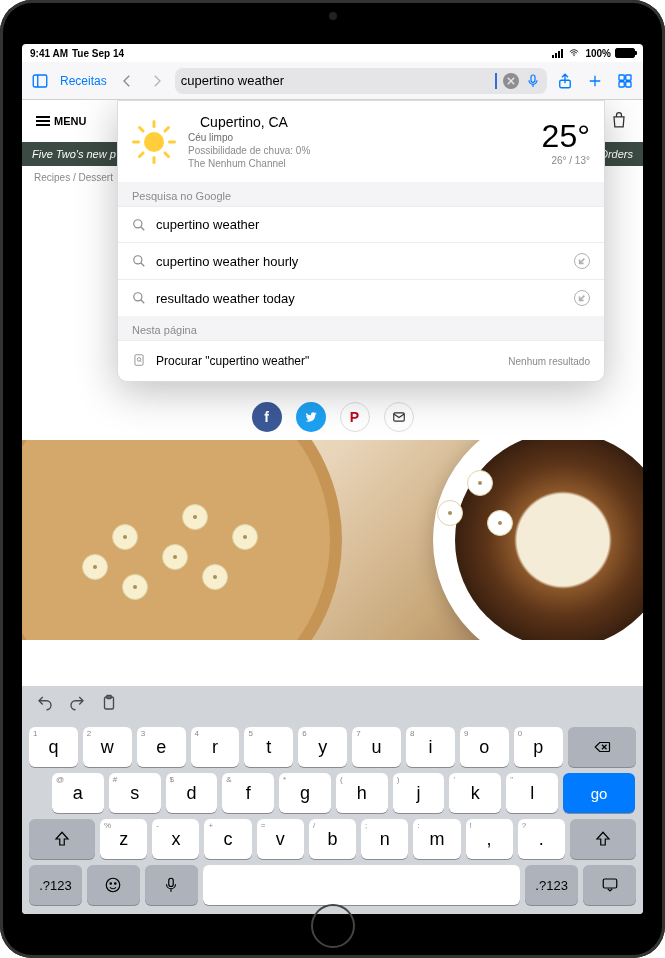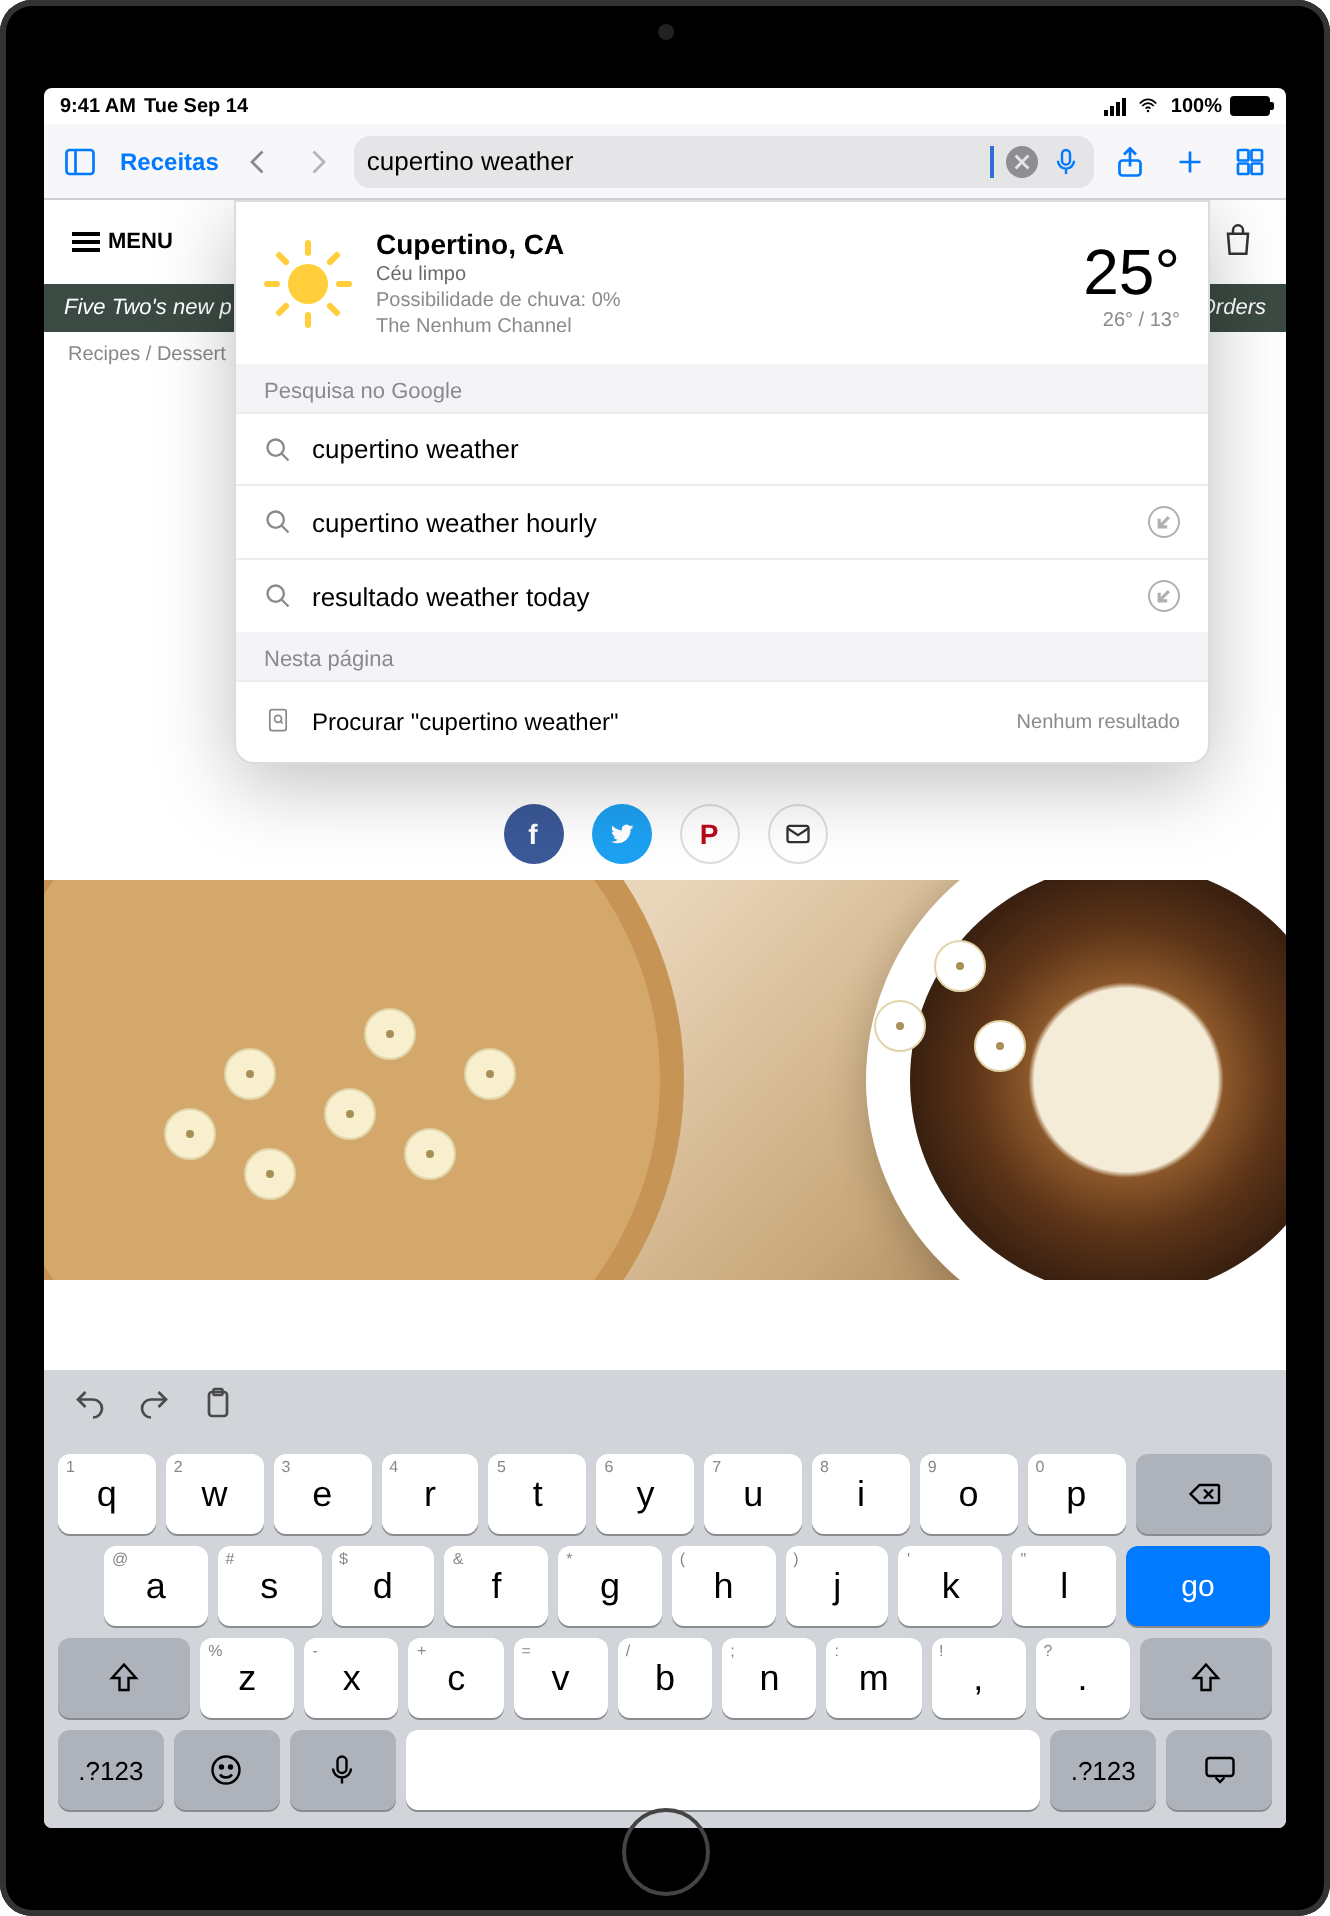--- a/index.html
+++ b/index.html
@@ -1,34 +1,34 @@
 <!DOCTYPE html>
 <html><head>
 <meta charset="utf-8">
 <style>
 * { margin: 0; padding: 0; box-sizing: border-box; font-family: -apple-system, BlinkMacSystemFont, "Helvetica Neue", sans-serif; -webkit-font-smoothing: antialiased; }
 body { background: #fff; display: flex; justify-content: center; align-items: flex-start; }
-.device { width: 665px; height: 958px; background: #000; border-radius: 16px; padding: 22px; position: relative; box-shadow: inset 0 0 0 3px #333; }
+.device { width: 665px; height: 958px; background: #000; border-radius: 32px; padding: 22px; position: relative; box-shadow: inset 0 0 0 3px #333; }
 .camera { position: absolute; left: 50%; top: 12px; width: 8px; height: 8px; background: #222; border-radius: 50%; transform: translateX(-50%); }
 .home { position: absolute; left: 50%; bottom: 10px; width: 44px; height: 44px; border: 2px solid #444; border-radius: 50%; transform: translateX(-50%); }
 .screen { width: 100%; height: 870px; background: #fff; border-radius: 4px; overflow: hidden; position: relative; margin-top: 22px; }
 
 .statusbar { display: flex; justify-content: space-between; align-items: center; height: 18px; padding: 0 8px; font-size: 10px; font-weight: 600; }
 .statusbar .left, .statusbar .right { display: flex; align-items: center; gap: 4px; }
 .signal { display: inline-flex; gap:1px; align-items:flex-end; }
 .signal i { width:2px; background:#000; display:inline-block; }
 .signal i:nth-child(1){height:3px}.signal i:nth-child(2){height:5px}.signal i:nth-child(3){height:7px}.signal i:nth-child(4){height:9px}
 .battery { width: 20px; height: 10px; border: 1px solid #000; border-radius: 2px; position: relative; }
 .battery::after { content:""; position:absolute; right:-3px; top:2px; width:2px; height:4px; background:#000; border-radius:0 1px 1px 0;}
 .battery i { display:block; height:100%; width:100%; background:#000; }
 
 .toolbar { display: flex; align-items: center; gap: 6px; padding: 4px 6px; height: 38px; border-bottom: 1px solid #d0d0d4; background: #f7f7f9; }
 .toolbar .icon { color:#007aff; width:24px; height:24px; display:flex; align-items:center; justify-content:center; }
 .toolbar svg { width:18px; height:18px; fill:none; stroke:#007aff; stroke-width:1.8; }
-.tab { font-size:12px; color:#007aff; font-weight:700; padding:0 2px; }
+.tab { font-size:12px; color:#007aff; font-weight:400; padding:0 2px; }
 .chev { stroke:#b4b4b8 !important; }
 .chev.enabled { stroke:#8a8a8e !important; }
 .urlbar { flex:1; height:26px; background:#e5e5e8; border-radius:8px; display:flex; align-items:center; padding:0 6px; gap:6px; }
 .urlbar input { flex:1; border:none; background:transparent; font-size:13px; outline:none; color:#000; }
 .urlbar .cursor { width:2px; height:16px; background:#2f6fd6; margin-left:-4px; animation: blink 1s step-end infinite; }
 @keyframes blink { 50% { opacity: 0; } }
 .urlbar .clr, .urlbar .mic { width:16px; height:16px; display:flex; align-items:center; justify-content:center; }
 .clr { background:#8e8e92; border-radius:50%; }
 .clr svg{stroke:#e5e5e8; width:8px; height:8px;}
 
@@ -52,21 +52,21 @@
 .banana::after{content:""; position:absolute; left:50%; top:50%; width:4px; height:4px; background:#a89058; border-radius:50%; transform:translate(-50%,-50%);}
 .social { position:absolute; top:302px; left:0; right:0; display:flex; justify-content:center; gap:14px; }
 .social-btn { width:30px; height:30px; border-radius:50%; display:flex; align-items:center; justify-content:center; color:#fff; font-weight:bold; font-size:14px; }
 
 .overlay { position:absolute; left:95px; right:38px; top:0; background:#fff; border:1px solid #dcdcdf; border-radius:0 0 10px 10px; box-shadow:0 10px 40px rgba(0,0,0,.25); overflow:hidden; }
 .weather-card { display:flex; align-items:center; padding:12px 14px; gap:12px; background:#fff; }
 .sun { width:44px; height:44px; position:relative; }
 .sun-core { position:absolute; left:50%; top:50%; width:20px; height:20px; background:#ffce3a; border-radius:50%; transform:translate(-50%,-50%);}
 .sun-ray { position:absolute; left:50%; top:50%; width:3px; height:8px; background:#ffce3a; border-radius:2px; transform-origin: 50% 22px; }
 .weather-info { flex:1; line-height:1.3; }
-.weather-info .city{ font-weight:700; font-size:14px;}
+.weather-info .city{ font-weight:400; font-size:14px;margin-left:12px;}
 .weather-info .desc, .weather-info .rain, .weather-info .src { font-size:10px; color:#8a8a8e; }
 .weather-info .desc{color:#6a6a6e;}
 .temp { text-align:right; }
 .temp-main { font-size:32px; font-weight:300; }
 .temp-range { font-size:10px; color:#8a8a8e; }
 .section-h { font-size:11px; color:#8a8a8e; padding:8px 14px 4px; background:#f4f4f6; }
 .sugg { display:flex; align-items:center; gap:10px; padding:10px 14px; border-top:1px solid #ececee; font-size:13px; }
 .mag { width:14px; height:14px; }
 .mag svg{stroke:#8a8a8e; fill:none; stroke-width:2;}
 .fill-icon{ width:16px; height:16px; border:1px solid #b0b0b4; border-radius:50%; display:flex; align-items:center; justify-content:center; margin-left:auto;}

